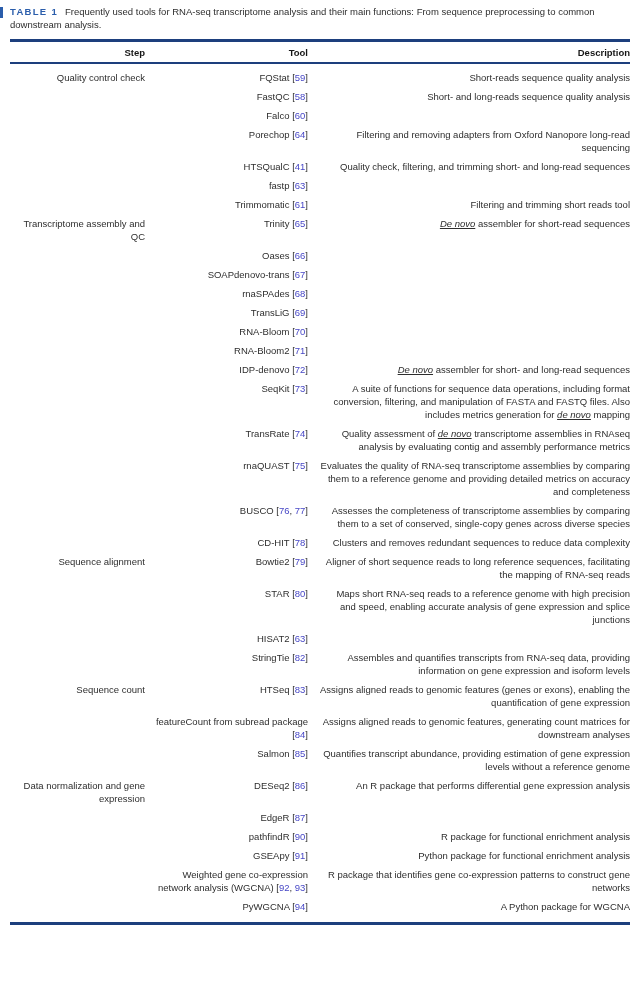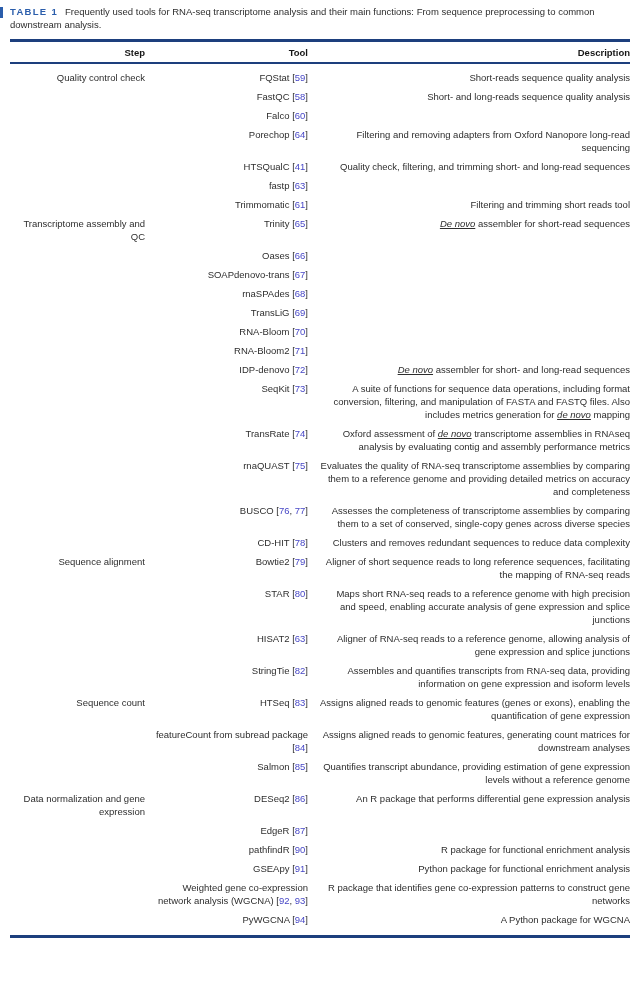--- a/index.html
+++ b/index.html
@@ -130,21 +130,21 @@
         <div class="td desc"><span class="it">De novo</span><span> assembler for short- and long-read sequences</span></div>
       </div>
       <div class="tr">
         <div class="td step"></div>
         <div class="td tool"><span>SeqKit</span> [<span class="ref">73</span>]</div>
         <div class="td desc"><span>A suite of functions for sequence data operations, including format conversion, filtering, and manipulation of FASTA and FASTQ files. Also includes metrics generation for </span><span class="it">de novo</span><span> mapping</span></div>
       </div>
       <div class="tr">
         <div class="td step"></div>
         <div class="td tool"><span>TransRate</span> [<span class="ref">74</span>]</div>
-        <div class="td desc"><span>Oxford assessment of </span><span class="it">de novo</span><span> transcriptome assemblies in RNAseq analysis by evaluating contig and assembly performance metrics</span></div>
+        <div class="td desc"><span>Quality assessment of </span><span class="it">de novo</span><span> transcriptome assemblies in RNAseq analysis by evaluating contig and assembly performance metrics</span></div>
       </div>
       <div class="tr">
         <div class="td step"></div>
         <div class="td tool"><span>rnaQUAST</span> [<span class="ref">75</span>]</div>
         <div class="td desc"><span>Evaluates the quality of RNA-seq transcriptome assemblies by comparing them to a reference genome and providing detailed metrics on accuracy and completeness</span></div>
       </div>
       <div class="tr">
         <div class="td step"></div>
         <div class="td tool"><span>BUSCO</span> [<span class="ref">76</span>, <span class="ref">77</span>]</div>
         <div class="td desc"><span>Assesses the completeness of transcriptome assemblies by comparing them to a set of conserved, single-copy genes across diverse species</span></div>
@@ -160,21 +160,20 @@
         <div class="td desc"><span>Aligner of short sequence reads to long reference sequences, facilitating the mapping of RNA-seq reads</span></div>
       </div>
       <div class="tr">
         <div class="td step"></div>
         <div class="td tool"><span>STAR</span> [<span class="ref">80</span>]</div>
         <div class="td desc"><span>Maps short RNA-seq reads to a reference genome with high precision and speed, enabling accurate analysis of gene expression and splice junctions</span></div>
       </div>
       <div class="tr">
         <div class="td step"></div>
         <div class="td tool"><span>HISAT2</span> [<span class="ref">63</span>]</div>
-        <div class="td desc"><span>Aligner of RNA-seq reads to a reference genome, allowing analysis of gene expression and splice junctions</span></div>
       </div>
       <div class="tr">
         <div class="td step"></div>
         <div class="td tool"><span>StringTie</span> [<span class="ref">82</span>]</div>
         <div class="td desc"><span>Assembles and quantifies transcripts from RNA-seq data, providing information on gene expression and isoform levels</span></div>
       </div>
       <div class="tr">
         <div class="td step">Sequence count</div>
         <div class="td tool"><span>HTSeq</span> [<span class="ref">83</span>]</div>
         <div class="td desc"><span>Assigns aligned reads to genomic features (genes or exons), enabling the quantification of gene expression</span></div>

